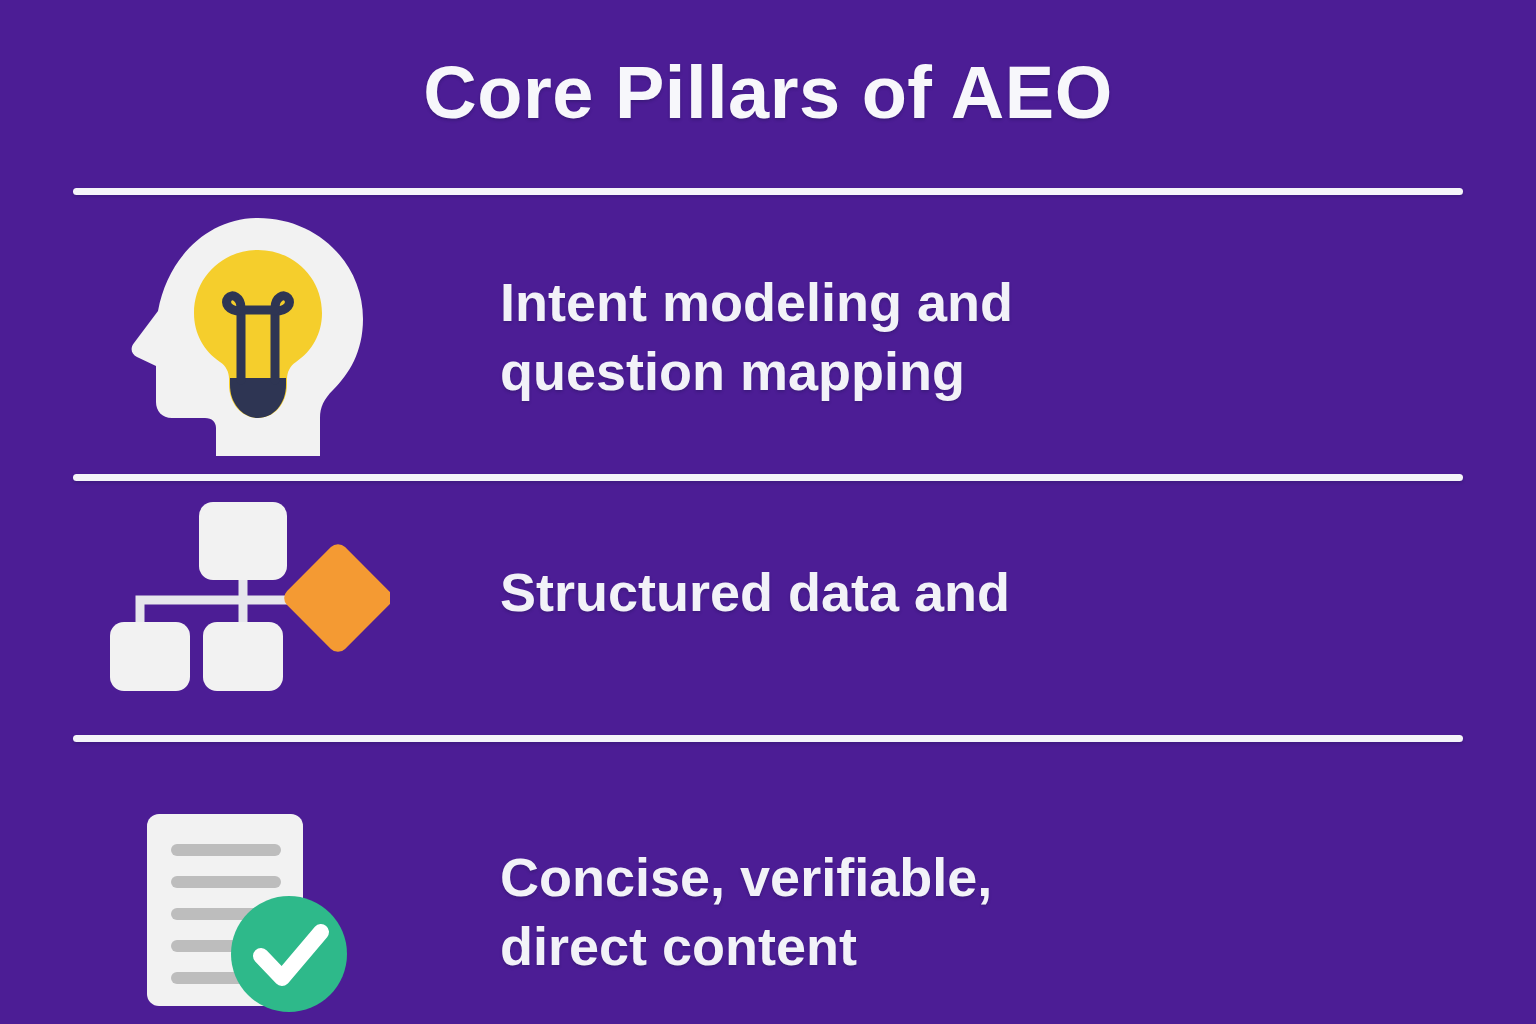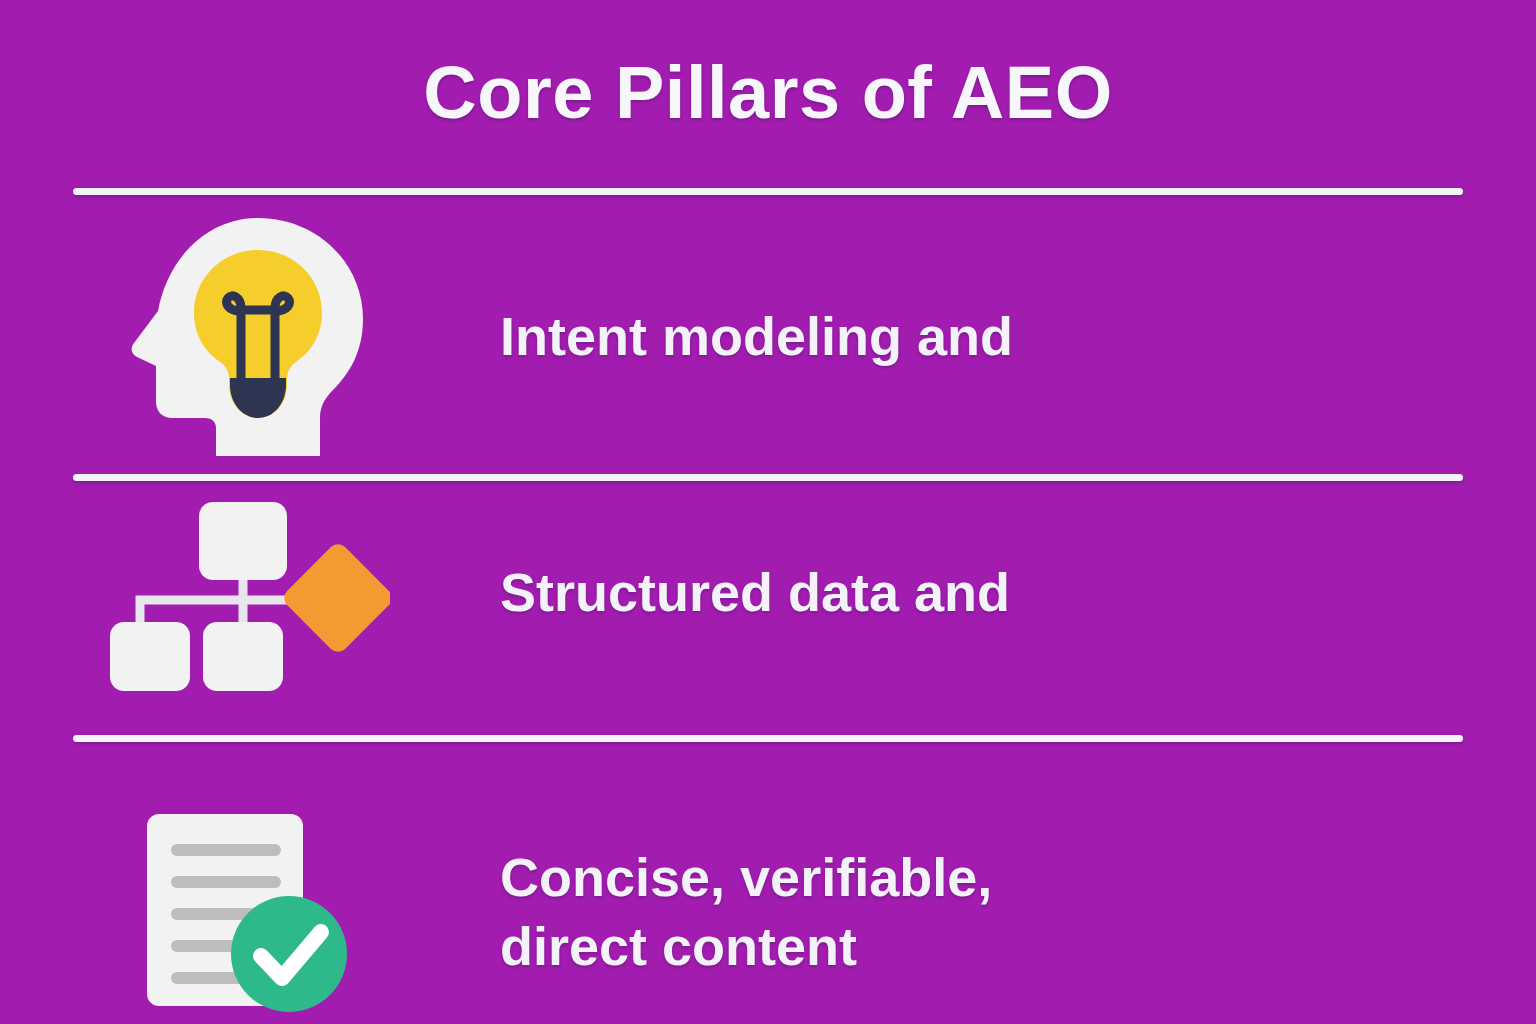--- a/index.html
+++ b/index.html
@@ -11,21 +11,21 @@
     width: 1536px;
     height: 1024px;
     overflow: hidden;
     font-family: "Liberation Sans", sans-serif;
     background: #5551a0;
   }
   .infographic {
     position: relative;
     width: 1536px;
     height: 1024px;
-    background: #a21caf;
+    background: #4c1d95;
     box-sizing: border-box;
   }
 
   
   .title {
     position: absolute;
     top: 56px;
     left: 0;
     width: 1536px;
     text-align: center;
@@ -139,20 +139,21 @@
             <path d="M121 96 C121 85 112 81 108 86 C104 91 108 99 121 99"></path>
             <path d="M155 96 C155 85 164 81 168 86 C172 91 168 99 155 99"></path>
             <path d="M121 98 L155 98"></path>
           </g>
         </g>
       </svg>
     </div>
     <div class="text-cell">
       <div class="row-text">
         <span class="ln">Intent modeling and</span>
+        <span class="ln">question mapping</span>
       </div>
     </div>
   </div>
 
   <div class="row r2">
     <div class="icon-cell">
       <svg width="280" height="195" viewBox="0 0 280 195">
         <g stroke="#e6e6ec" stroke-width="9" fill="none" stroke-linecap="round">
           <path d="M133 100 L133 12"></path>
           <path d="M30 150 L30 104 L226 104"></path>

